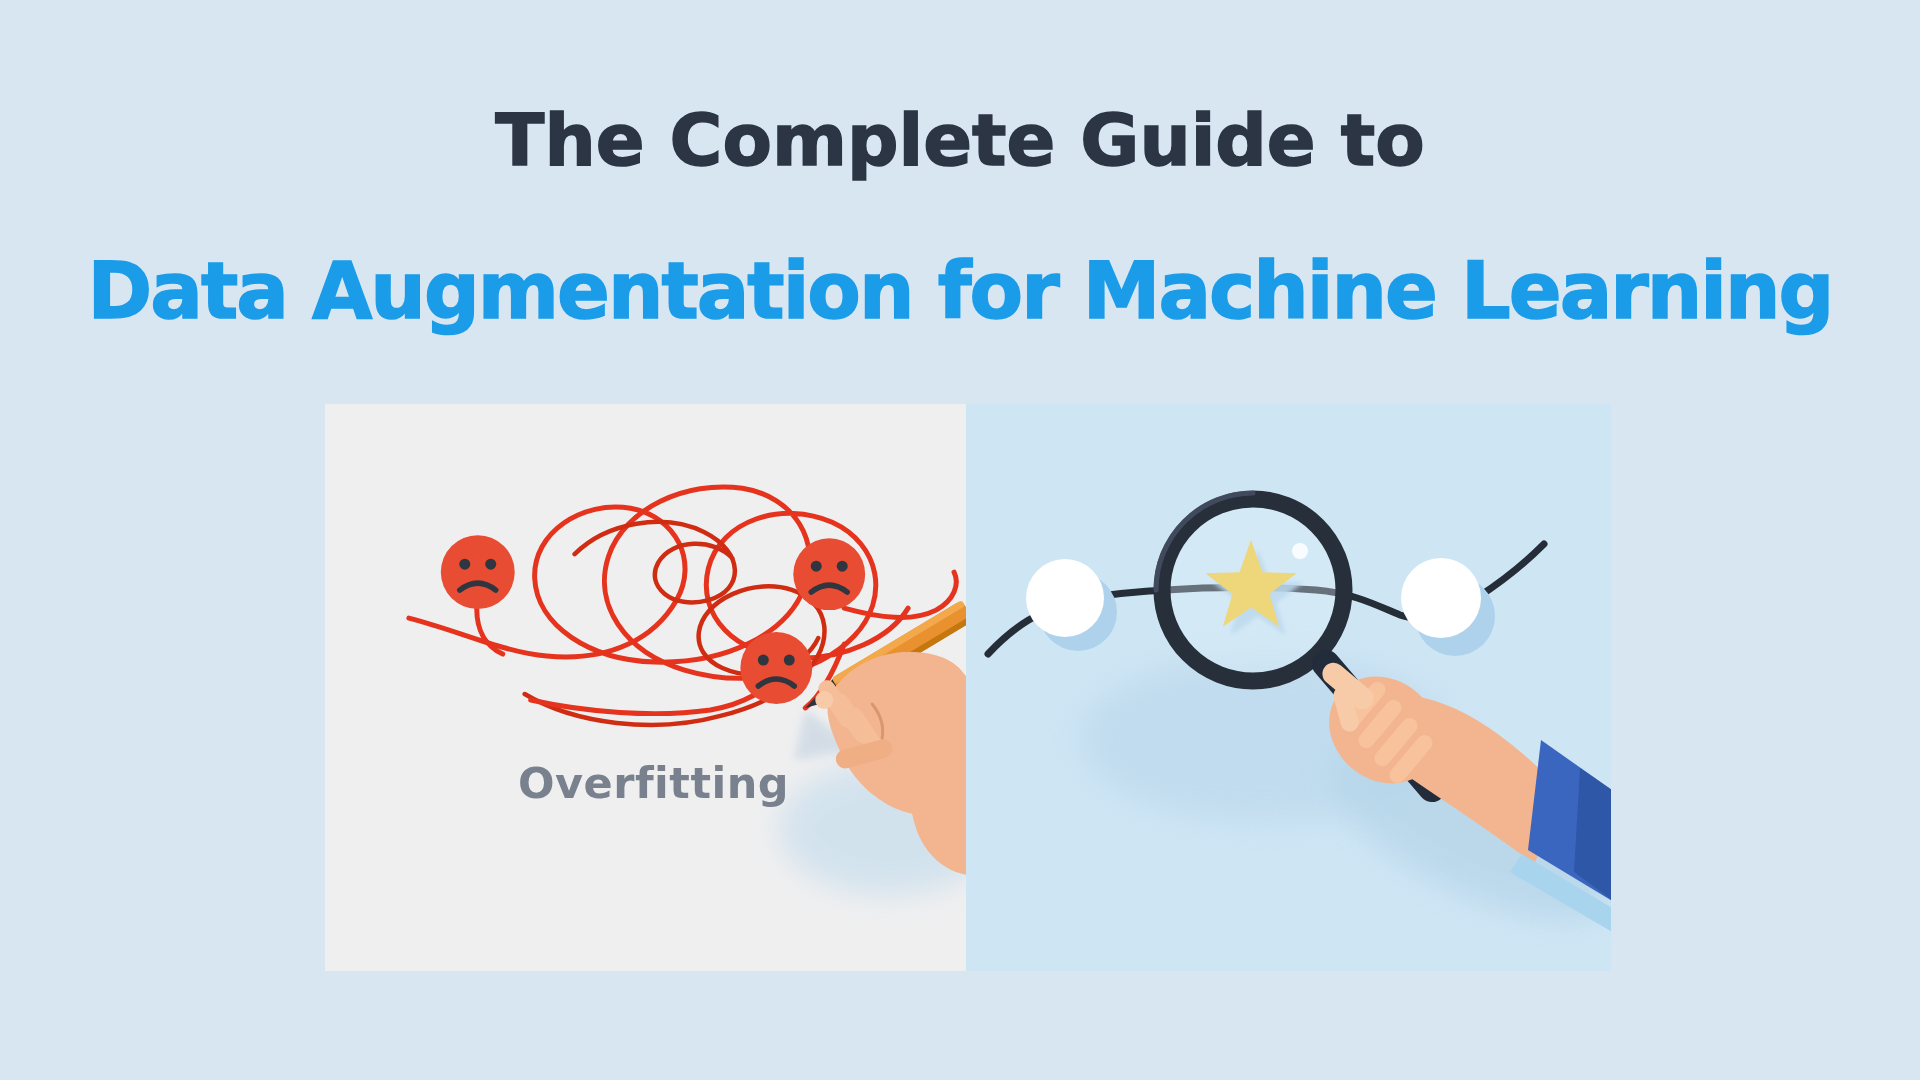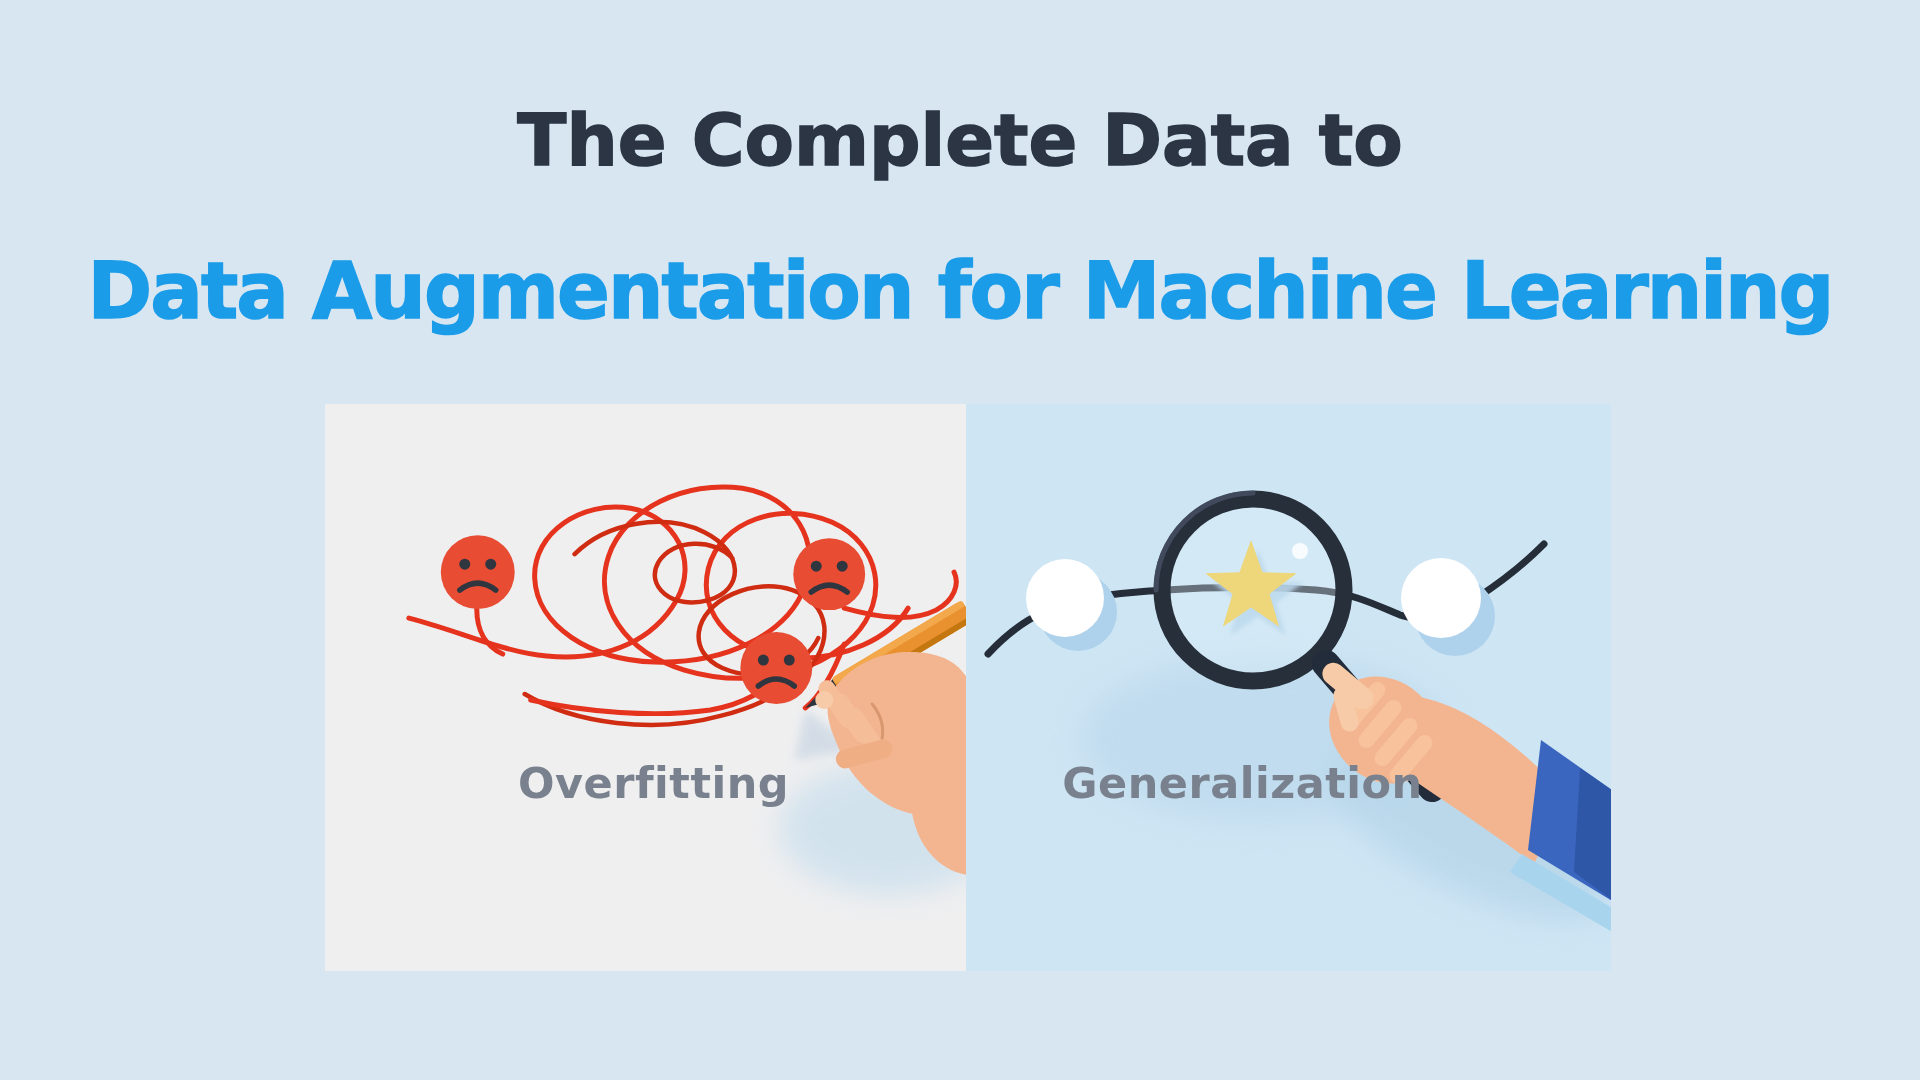--- a/index.html
+++ b/index.html
@@ -37,21 +37,21 @@
     letter-spacing:0.5px; white-space:nowrap;
   }
   .caption-left  { transform: translateX(-50%) translateX(8px); }
   .caption-right { transform: translateX(-50%) translateX(-46px); }
 </style>
 </head>
 <body>
 
 <div class="stage">
 
-  <div class="title-line title-1">The Complete Data to</div>
+  <div class="title-line title-1">The Complete Guide to</div>
   <div class="title-line title-2">Data Augmentation for Machine Learning</div>
 
   <div class="illustration">
 
     <div class="panel panel-left">
       <svg width="649" height="567" viewBox="0 0 650 567">
 
         <g>
           <ellipse cx="565" cy="425" rx="110" ry="66" fill="var(--c-shadow-blue,#bcd9ec)" opacity="0.55" style="filter:blur(14px)"></ellipse>
           <polygon points="481,306 535,345 470,356" fill="#c2d1e0" opacity="0.6" style="filter:blur(5px)"></polygon>
@@ -148,17 +148,16 @@
           <rect x="352" y="271" width="60" height="22" rx="11" transform="rotate(40 382 282)" fill="var(--c-skin-light,#f8cba8)"></rect>
           <rect x="357" y="296" width="46" height="18" rx="9" transform="rotate(75 380 305)" fill="var(--c-skin-light,#f8cba8)"></rect>
         </g>
 
         <g>
           <polygon points="575,336 653,391 653,501 562,446" fill="var(--c-sleeve-blue,#3b66c0)"></polygon>
           <polygon points="614,364 653,391 653,501 608,468" fill="var(--c-sleeve-fold-blue,#2f57a8)"></polygon>
           <polygon points="556,450 653,508 653,532 544,468" fill="var(--c-sleeve-trim-blue,#a9d4ee)"></polygon>
         </g>
       </svg>
-      <div class="caption caption-right">Generalization</div>
     </div>
 
   </div>
 </div>
 
 </body></html>

